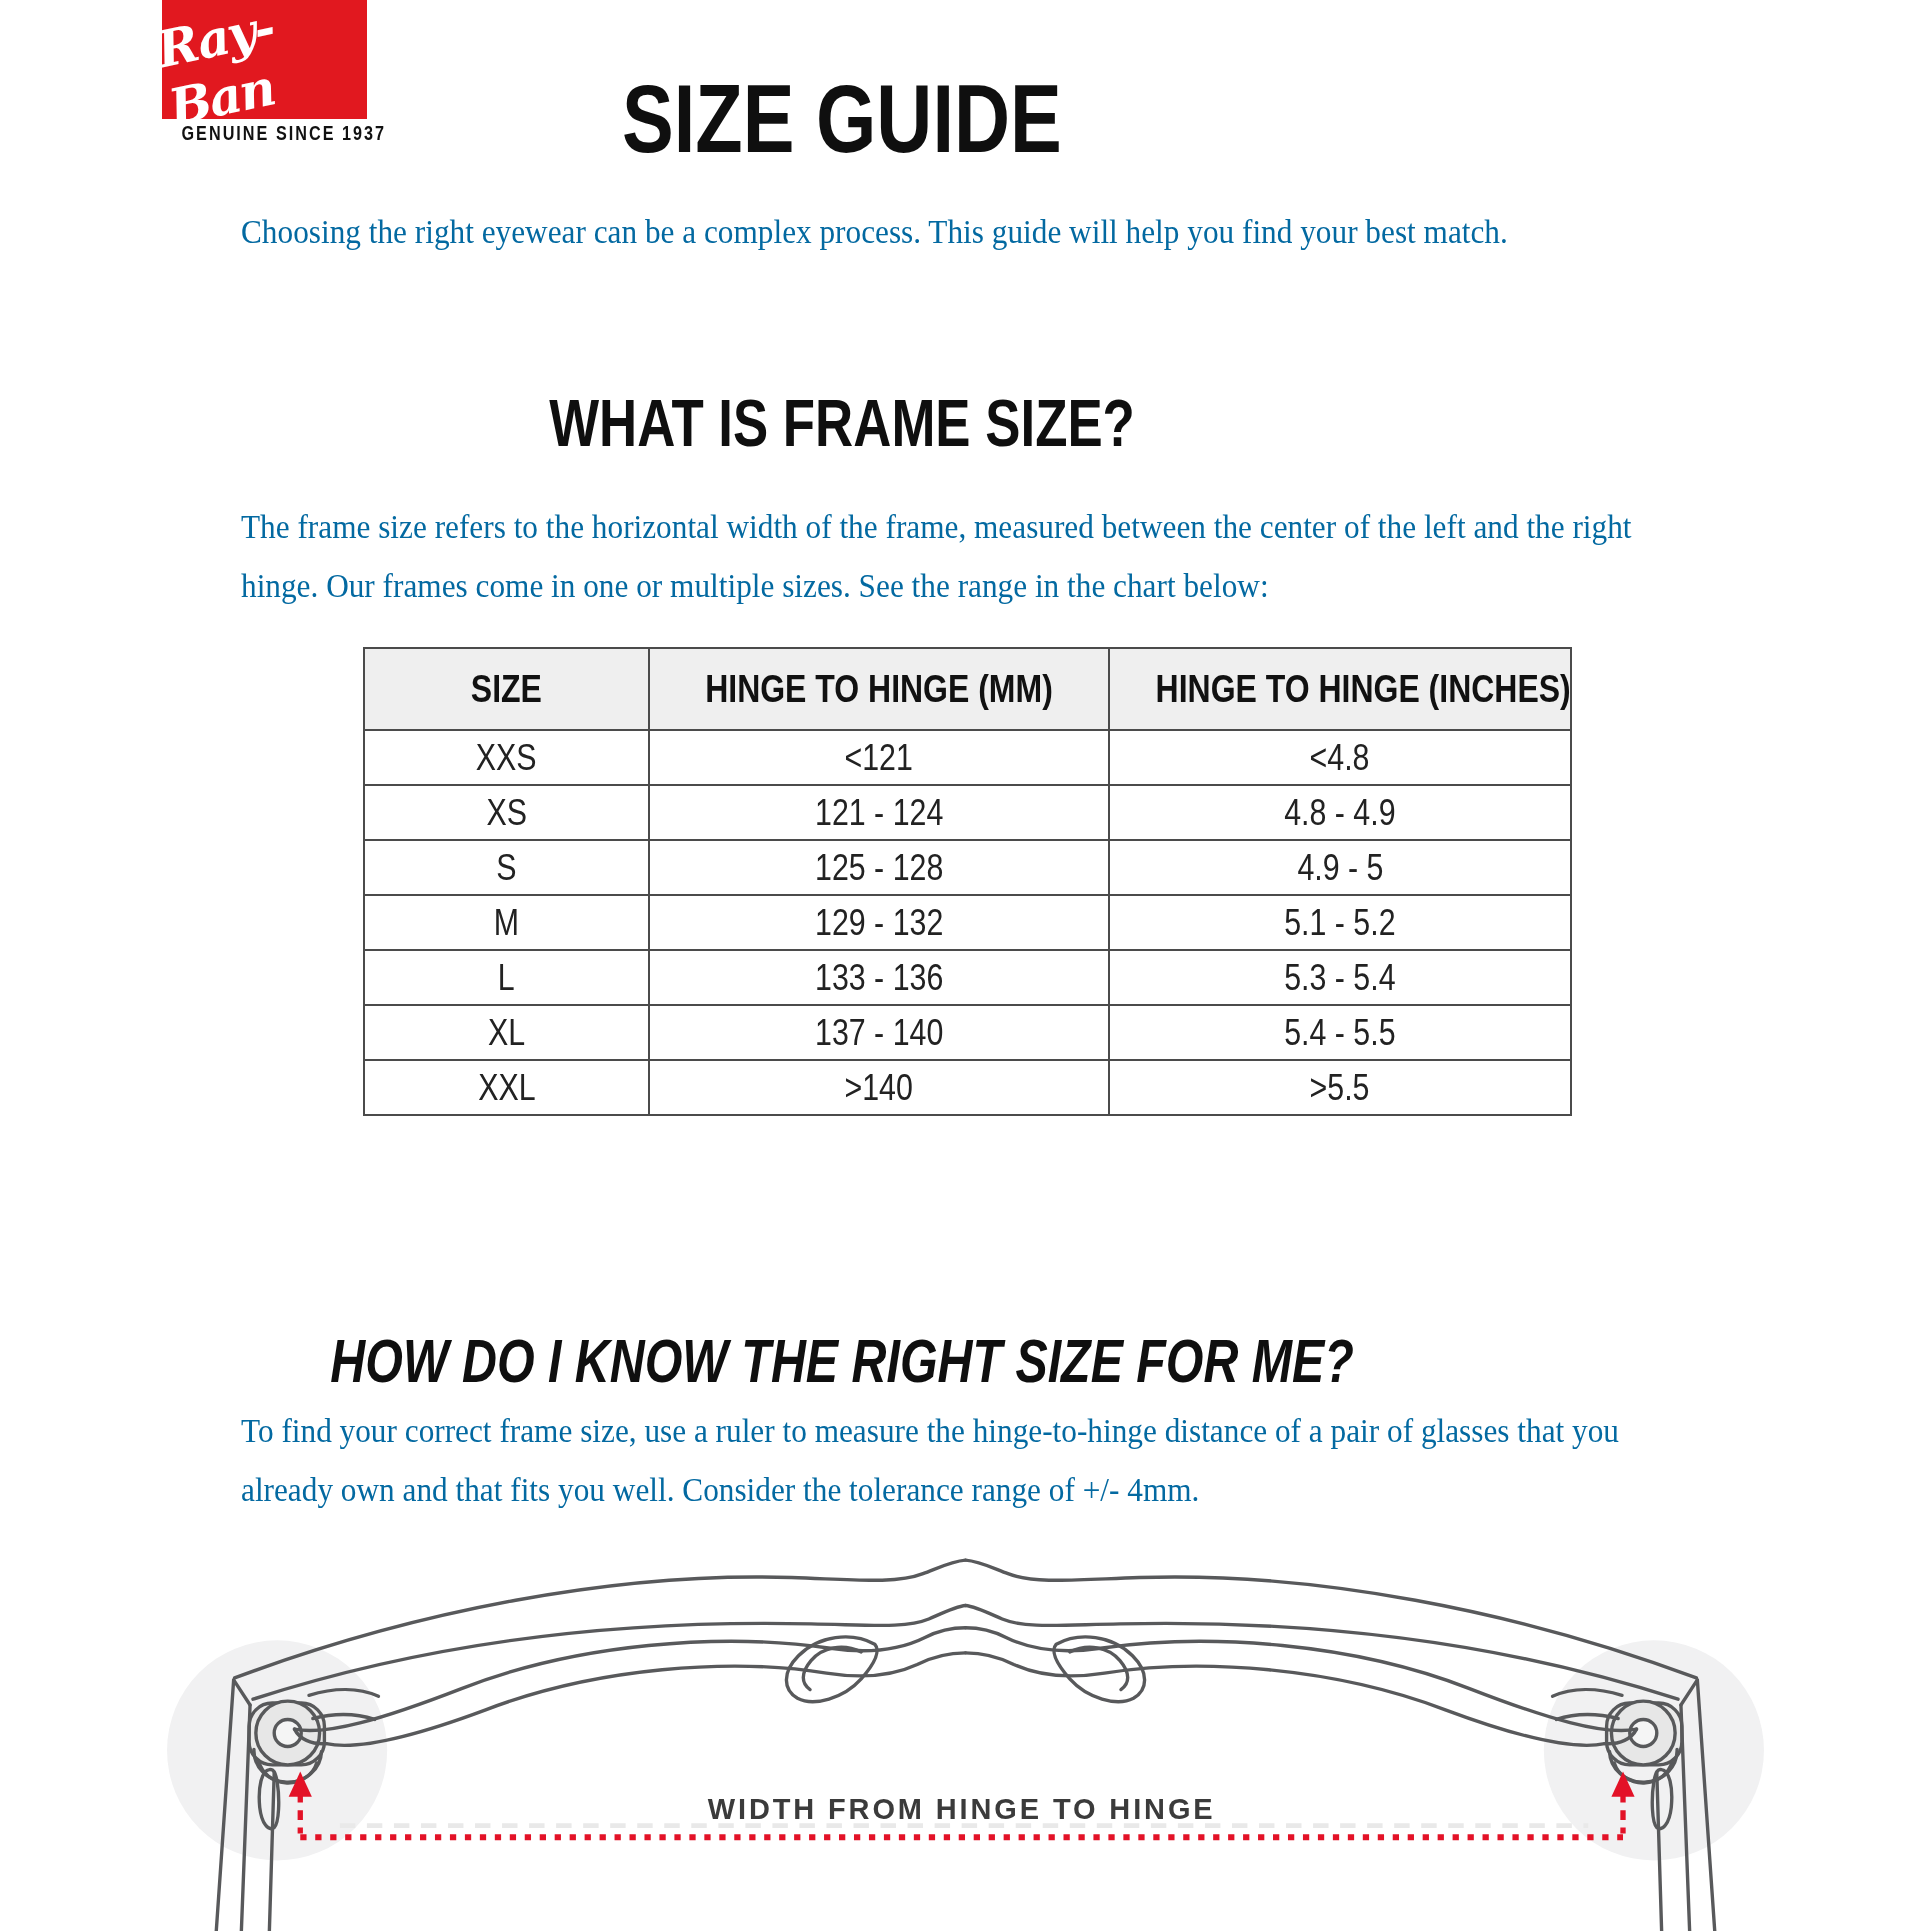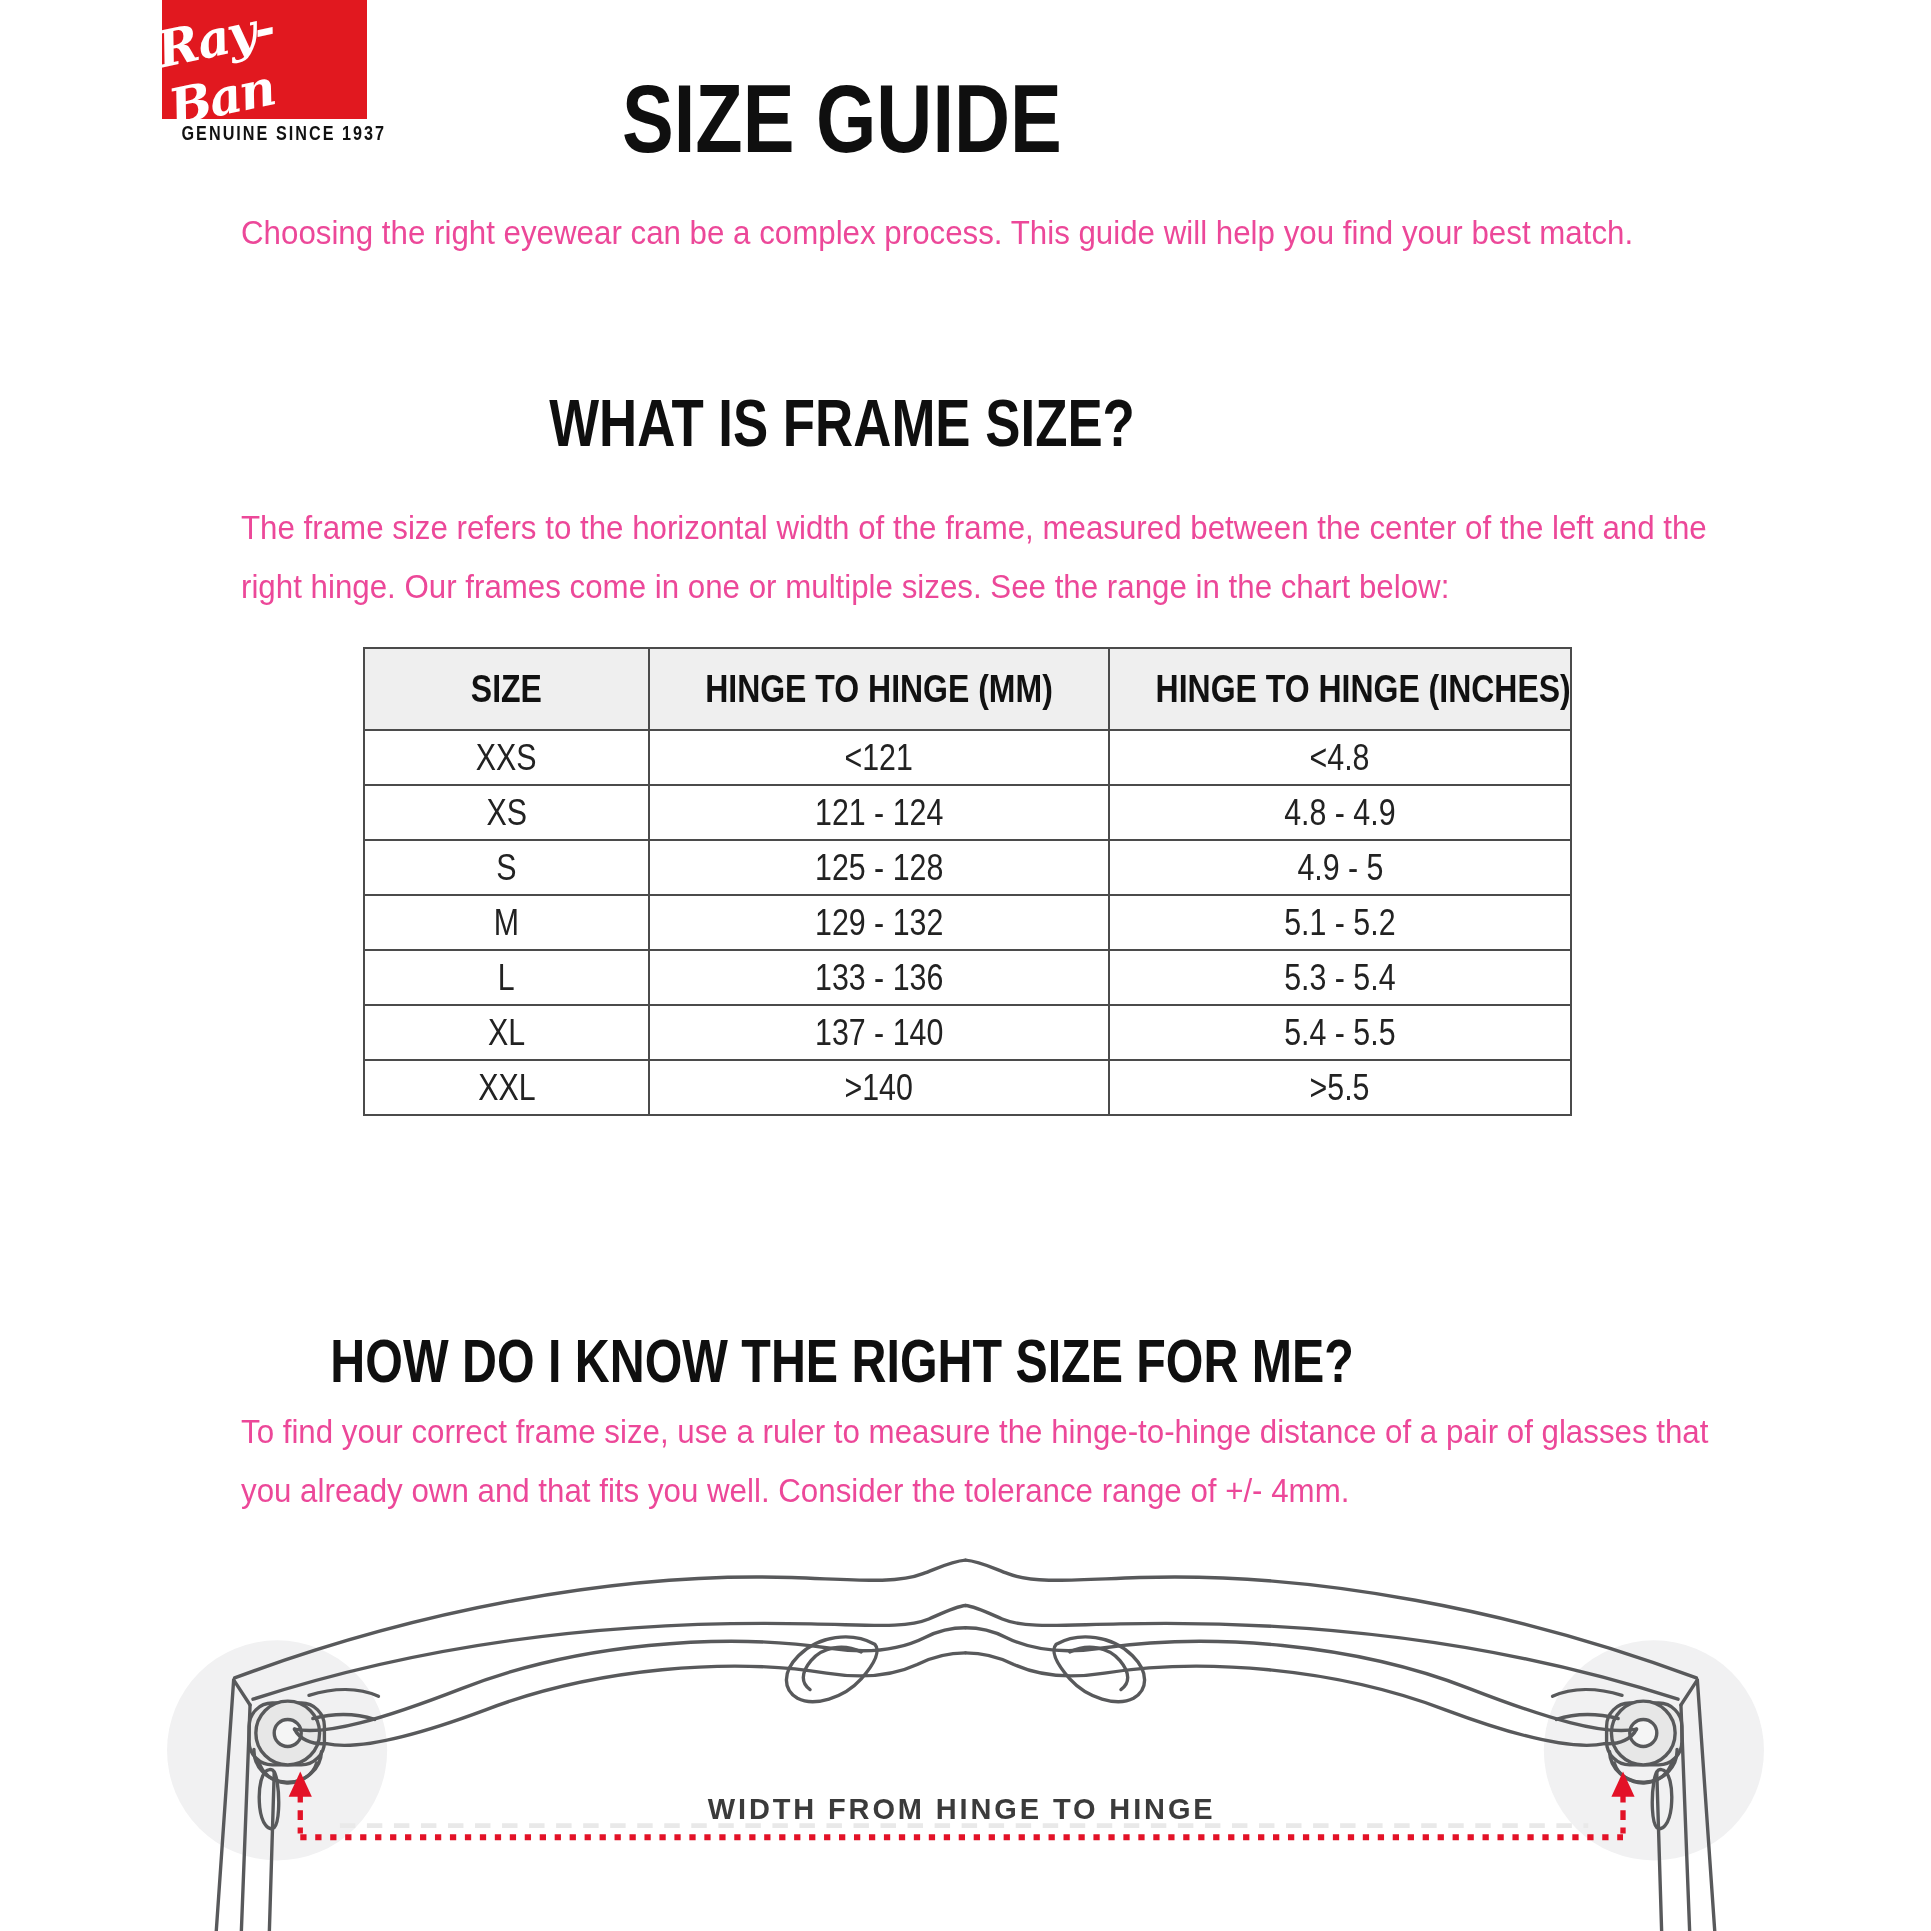--- a/index.html
+++ b/index.html
@@ -17,24 +17,24 @@
   .logo-tagline span { display:inline-block; transform:scaleX(0.84); transform-origin:center;
                        font-weight:bold; font-size:19.3px; letter-spacing:2.4px; color:#111;
                        white-space:nowrap; }
 
   
   .center-row { position:absolute; left:0; width:1684px; text-align:center; }
   .xcond { display:inline-block; transform:scaleX(0.8); transform-origin:center;
            font-weight:700; white-space:nowrap; color:#0f0f0f; }
   .title-row { top:70px; } .title-row .xcond { font-size:97px; line-height:1; }
   .h2a-row  { top:390px; } .h2a-row .xcond { font-size:66px; line-height:1; }
-  .h2b-row  { top:1330px; } .h2b-row .xcond { font-size:62px; line-height:1; transform:scaleX(0.78); }
+  .h2b-row  { top:1330px;font-style:italic; } .h2b-row .xcond { font-size:62px; line-height:1; transform:scaleX(0.78); }
 
   
-  .para { position:absolute; left:241px; width:1603px; font-size:34px; line-height:1.73; color:#ec4899; }
+  .para { position:absolute; left:241px; width:1603px; font-size:34px; line-height:1.73; color:#0369a1;font-family:Liberation Serif, serif; }
   .squeeze { display:inline-block; width:100%; transform:scaleX(0.92); transform-origin:0 50%; }
   .intro-row { top:203px; }
   .para1-row { top:498px; }
   .para2-row { top:1402px; }
   .note-row { position:absolute; left:237px; top:288px; width:1641px; }
   .note-row span { display:inline-block; transform:scaleX(0.82); transform-origin:0 50%;
                    font-size:35px; font-weight:bold; font-style:italic; color:#dd1111;
                    white-space:nowrap; }
 
   

